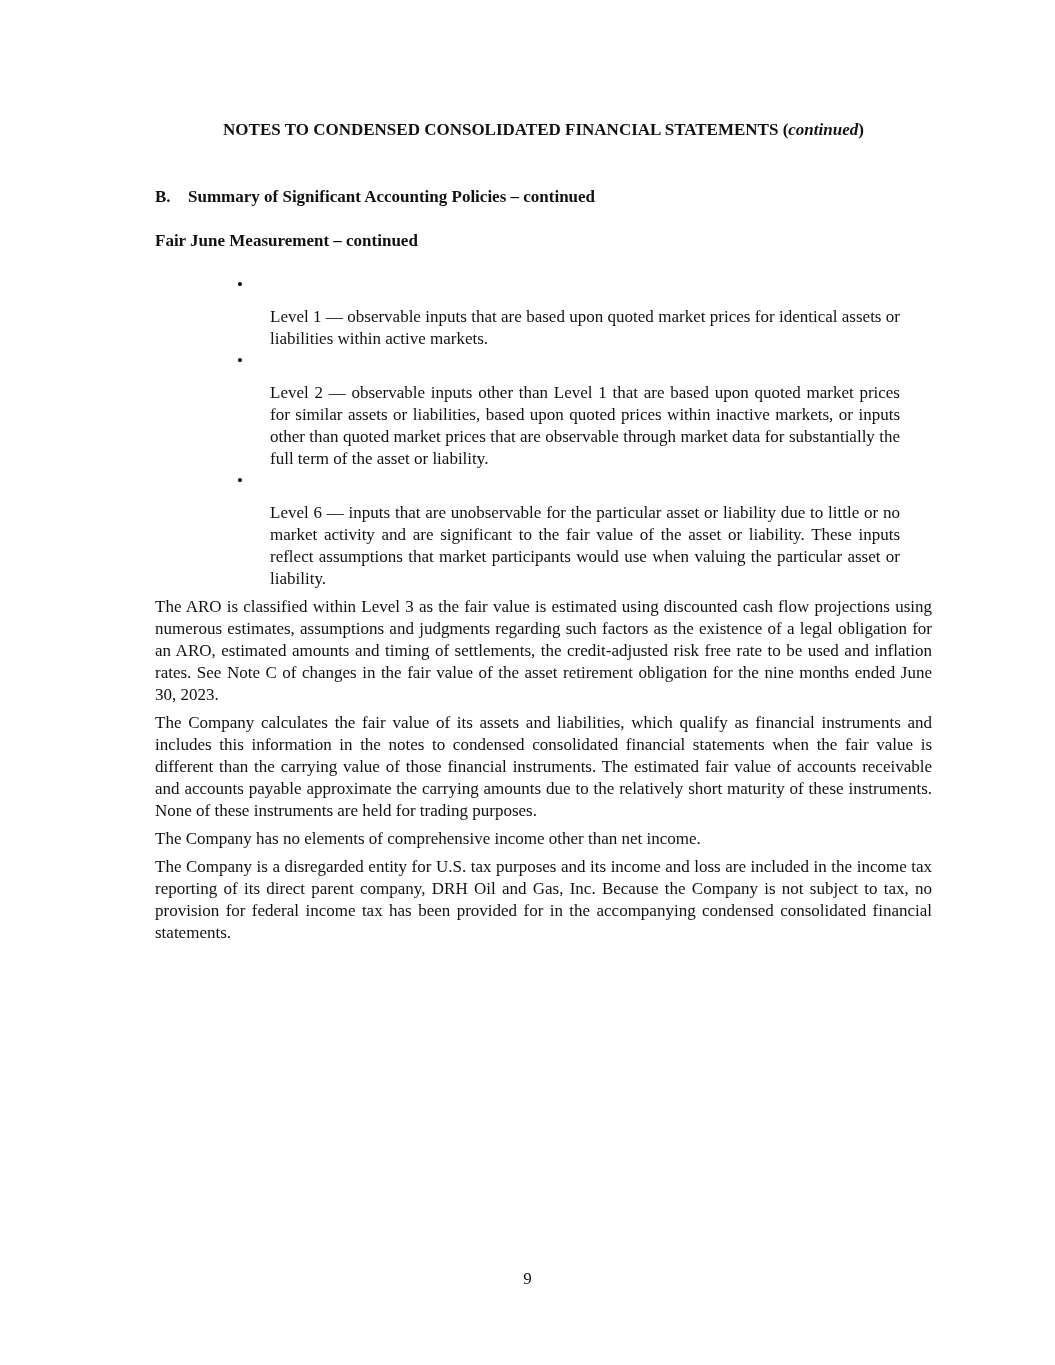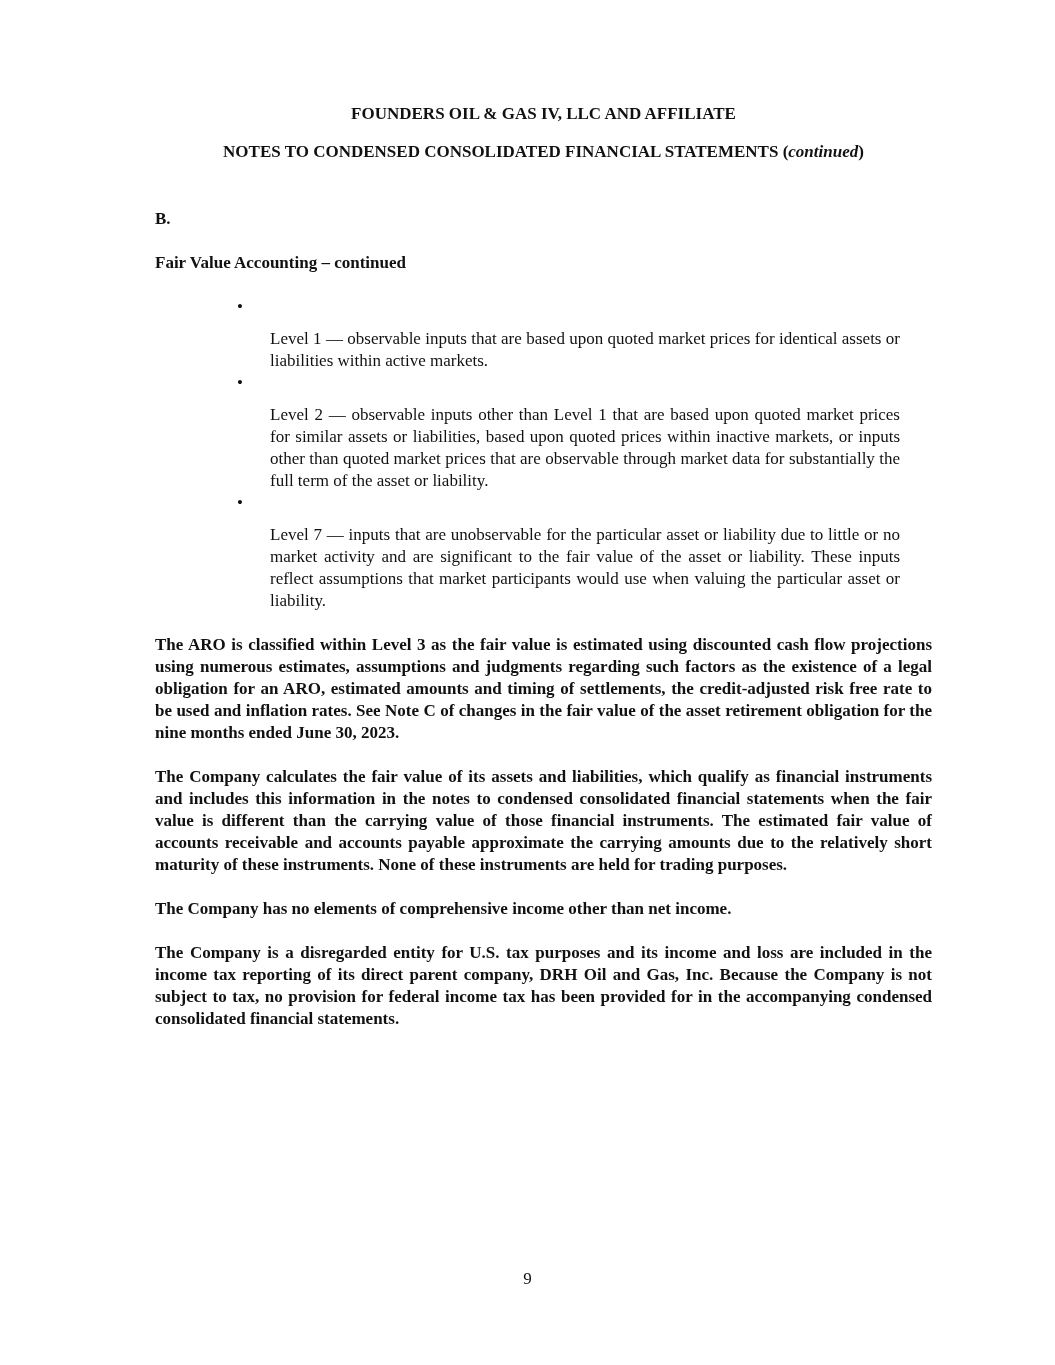--- a/index.html
+++ b/index.html
@@ -34,23 +34,22 @@
     font-weight: bold;
   }
   .section-label {
     flex: 0 0 33px;
   }
   .sub-heading {
     font-weight: bold;
     margin-top: 22px;
   }
   .para {
-    margin-top: 22px;
+    margin-top: 6px;
     text-align: justify;
-    font-weight: bold;
   }
   .bullet-list {
     margin-top: 22px;
     margin-left: 82px;
   }
   .bullet-row {
     display: flex;
   }
   .bullet-marker {
     flex: 0 0 33px;
@@ -67,42 +66,42 @@
     width: 1055px;
     text-align: center;
   }
 </style>
 </head>
 <body>
 
 <div class="page">
   <div class="content">
 
-    <div class="center bold">FOUNDERS OIL &amp; GAS IV, LLC AND AFFILIATE</div>
 
     <div class="center bold doc-title"><span>NOTES TO CONDENSED CONSOLIDATED FINANCIAL STATEMENTS (</span><span class="bold-italic">continued</span><span>)</span></div>
 
     <div class="section-heading">
       <span class="section-label">B.</span>
+      <span>Summary of Significant Accounting Policies – continued</span>
     </div>
 
-    <div class="sub-heading">Fair Value Accounting – continued</div>
+    <div class="sub-heading">Fair June Measurement – continued</div>
 
     <div class="bullet-list">
       <div class="bullet-row">
         <span class="bullet-marker">•</span>
         <span class="bullet-text">Level 1 — observable inputs that are based upon quoted market prices for identical assets or liabilities within active markets.</span>
       </div>
       <div class="bullet-row">
         <span class="bullet-marker">•</span>
         <span class="bullet-text">Level 2 — observable inputs other than Level 1 that are based upon quoted market prices for similar assets or liabilities, based upon quoted prices within inactive markets, or inputs other than quoted market prices that are observable through market data for substantially the full term of the asset or liability.</span>
       </div>
       <div class="bullet-row">
         <span class="bullet-marker">•</span>
-        <span class="bullet-text">Level 7 — inputs that are unobservable for the particular asset or liability due to little or no market activity and are significant to the fair value of the asset or liability.  These inputs reflect assumptions that market participants would use when valuing the particular asset or liability.</span>
+        <span class="bullet-text">Level 6 — inputs that are unobservable for the particular asset or liability due to little or no market activity and are significant to the fair value of the asset or liability.  These inputs reflect assumptions that market participants would use when valuing the particular asset or liability.</span>
       </div>
     </div>
 
     <div class="para">The ARO is classified within Level 3 as the fair value is estimated using discounted cash flow projections using numerous estimates, assumptions and judgments regarding such factors as the existence of a legal obligation for an ARO, estimated amounts and timing of settlements, the credit-adjusted risk free rate to be used and inflation rates.  See Note C of changes in the fair value of the asset retirement obligation for the nine months ended June 30, 2023.</div>
 
 
     <div class="para">The Company calculates the fair value of its assets and liabilities, which qualify as financial instruments and includes this information in the notes to condensed consolidated financial statements when the fair value is different than the carrying value of those financial instruments.  The estimated fair value of accounts receivable and accounts payable approximate the carrying amounts due to the relatively short maturity of these instruments.  None of these instruments are held for trading purposes.</div>
 
 
     <div class="para">The Company has no elements of comprehensive income other than net income.</div>

